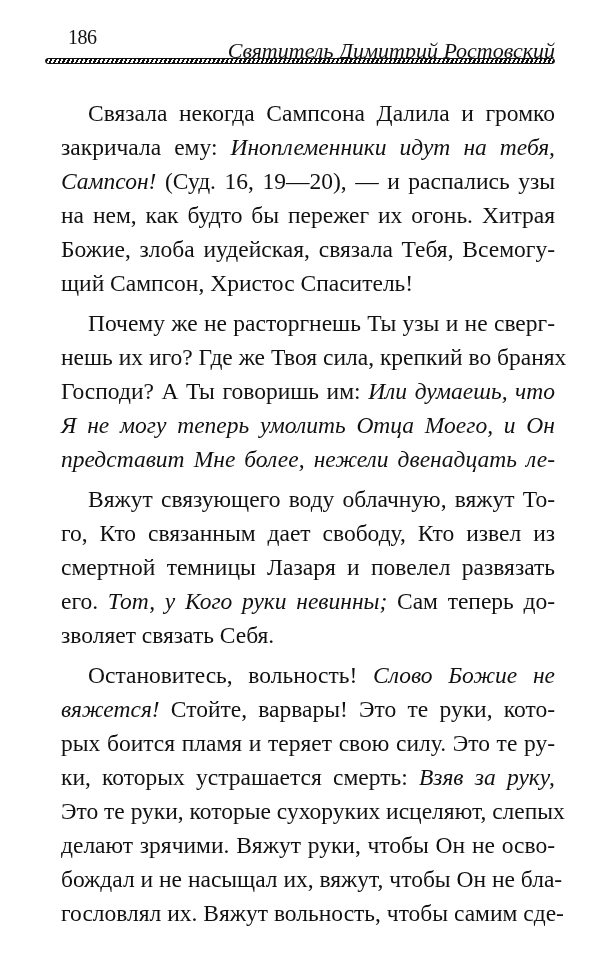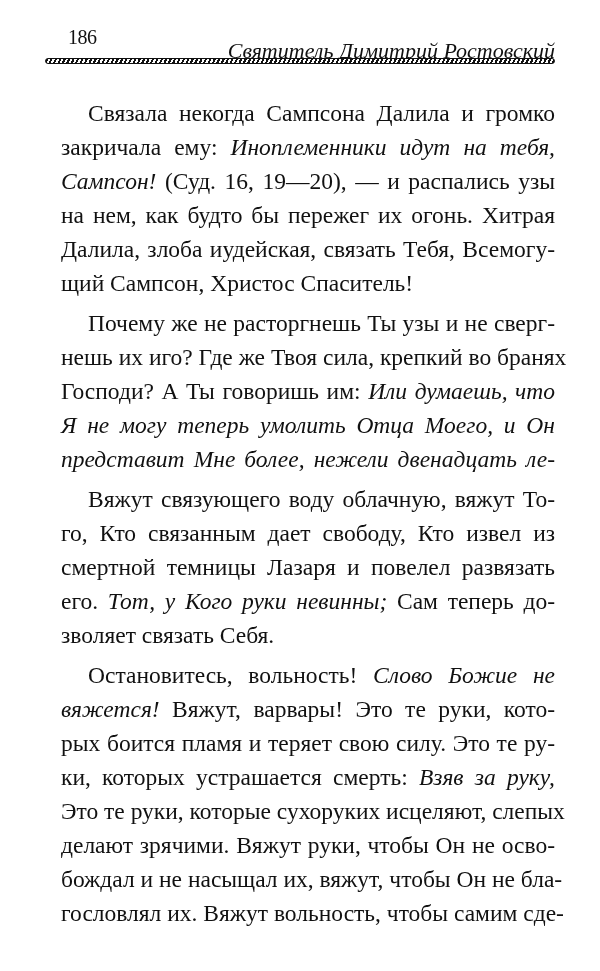--- a/index.html
+++ b/index.html
@@ -39,40 +39,40 @@
   <span class="running-title">Святитель Димитрий Ростовский</span>
 </div>
 <div class="rule"></div>
 
 <div class="body-text" id="body-text">
     <div class="paragraph">
       <span class="line first"><span>Связала некогда Сампсона Далила и громко</span></span>
       <span class="line"><span>закричала ему: </span><span class="it">Иноплеменники идут на тебя,</span></span>
       <span class="line"><span class="it">Сампсон!</span><span> (Суд. 16, 19—20), — и распались узы</span></span>
       <span class="line"><span>на нем, как будто бы пережег их огонь. Хитрая</span></span>
-      <span class="line"><span>Далила, злоба иудейская, связать Тебя, Всемогу-</span></span>
+      <span class="line"><span>Божие, злоба иудейская, связала Тебя, Всемогу-</span></span>
       <span class="line last"><span>щий Сампсон, Христос Спаситель!</span></span>
     </div>
     <div class="paragraph">
       <span class="line first"><span>Почему же не расторгнешь Ты узы и не сверг-</span></span>
       <span class="line"><span>нешь их иго? Где же Твоя сила, крепкий во бранях</span></span>
       <span class="line"><span>Господи? А Ты говоришь им: </span><span class="it">Или думаешь, что</span></span>
       <span class="line"><span class="it">Я не могу теперь умолить Отца Моего, и Он</span></span>
       <span class="line"><span class="it">представит Мне более, нежели двенадцать ле-</span></span>
     </div>
     <div class="paragraph">
       <span class="line first"><span>Вяжут связующего воду облачную, вяжут То-</span></span>
       <span class="line"><span>го, Кто связанным дает свободу, Кто извел из</span></span>
       <span class="line"><span>смертной темницы Лазаря и повелел развязать</span></span>
       <span class="line"><span>его. </span><span class="it">Тот, у Кого руки невинны;</span><span> Сам теперь до-</span></span>
       <span class="line last"><span>зволяет связать Себя.</span></span>
     </div>
     <div class="paragraph">
       <span class="line first"><span>Остановитесь, вольность! </span><span class="it">Слово Божие не</span></span>
-      <span class="line"><span class="it">вяжется!</span><span> Вяжут, варвары! Это те руки, кото-</span></span>
+      <span class="line"><span class="it">вяжется!</span><span> Стойте, варвары! Это те руки, кото-</span></span>
       <span class="line"><span>рых боится пламя и теряет свою силу. Это те ру-</span></span>
       <span class="line"><span>ки, которых устрашается смерть: </span><span class="it">Взяв за руку,</span></span>
       <span class="line"><span>Это те руки, которые сухоруких исцеляют, слепых</span></span>
       <span class="line"><span>делают зрячими. Вяжут руки, чтобы Он не осво-</span></span>
       <span class="line"><span>бождал и не насыщал их, вяжут, чтобы Он не бла-</span></span>
       <span class="line"><span>гословлял их. Вяжут вольность, чтобы самим сде-</span></span>
     </div>
   </div>
 
 </body></html>

